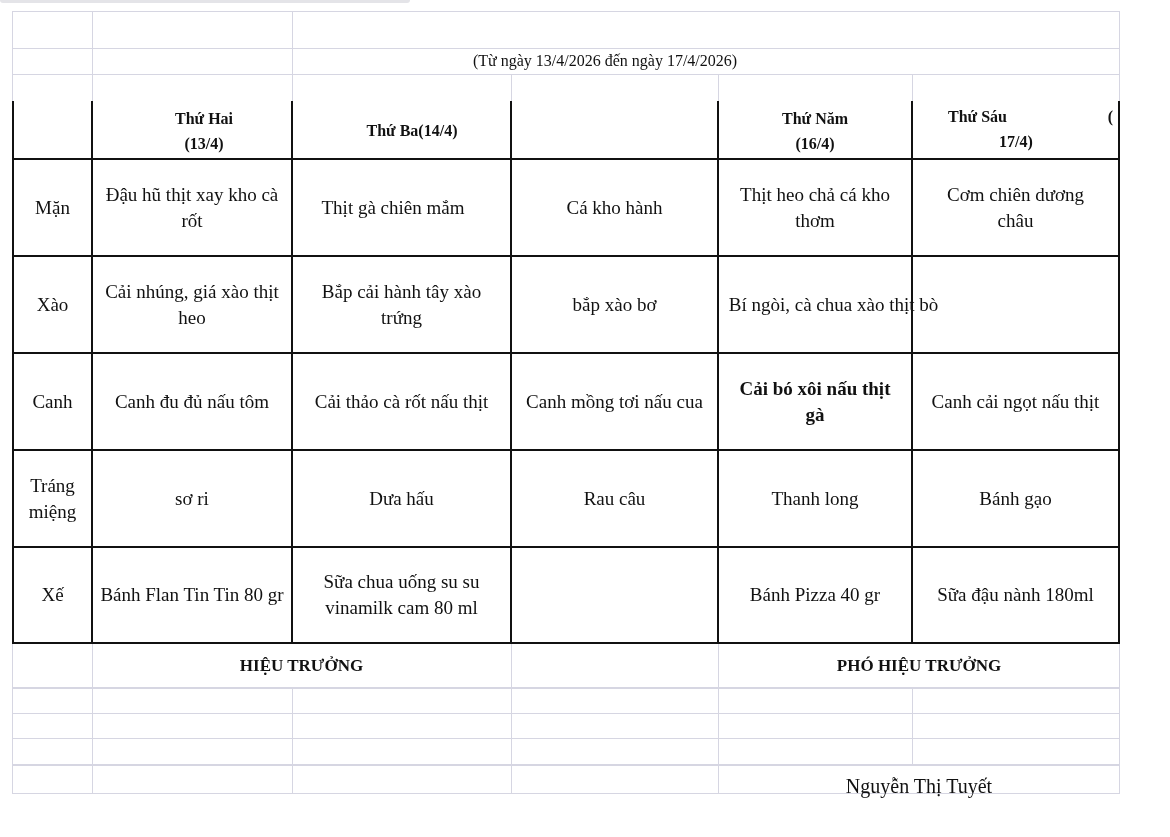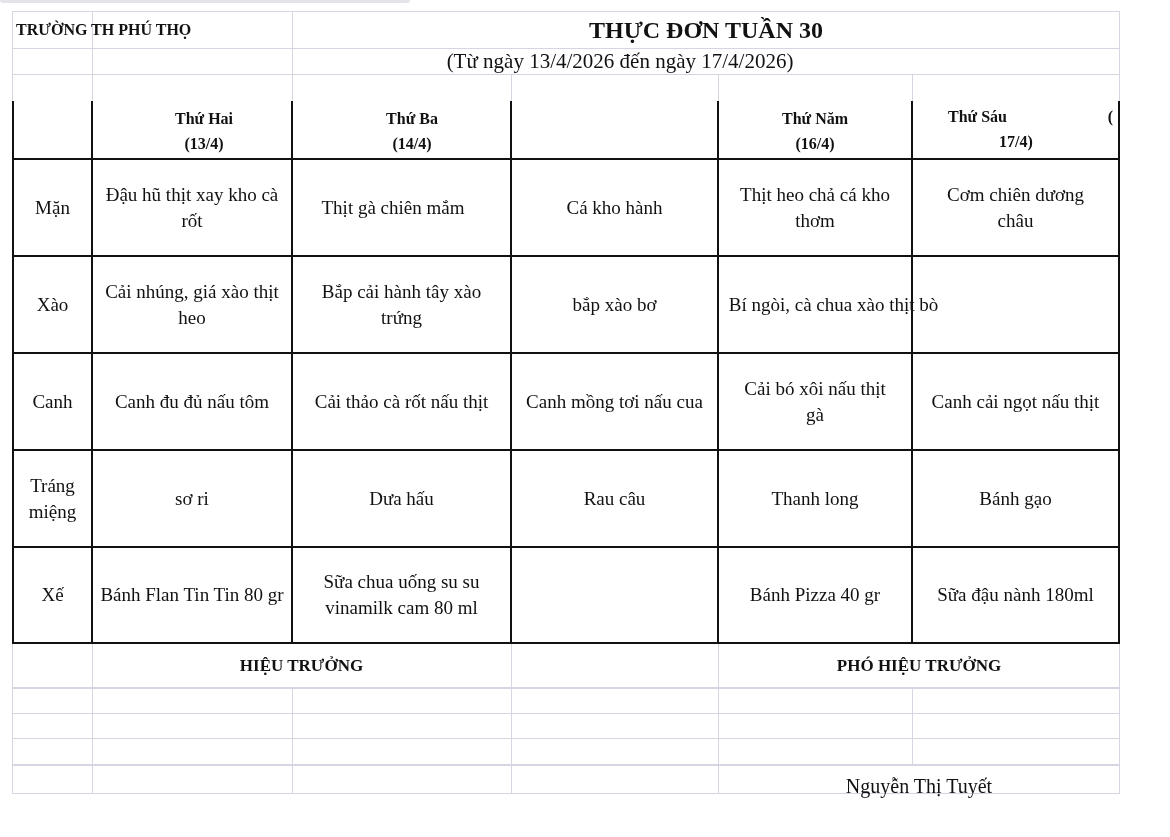--- a/index.html
+++ b/index.html
@@ -27,26 +27,22 @@
   <div class="gl" style="left:0;top:37px;width:1108px;height:1px;"></div>
   <div class="gl" style="left:0;top:63px;width:1108px;height:1px;"></div>
   <div class="gl" style="left:0;top:0;width:1px;height:90px;"></div>
   <div class="gl" style="left:80px;top:0;width:1px;height:90px;"></div>
   <div class="gl" style="left:280px;top:0;width:1px;height:90px;"></div>
   <div class="gl" style="left:499px;top:63px;width:1px;height:27px;"></div>
   <div class="gl" style="left:706px;top:63px;width:1px;height:27px;"></div>
   <div class="gl" style="left:900px;top:63px;width:1px;height:27px;"></div>
   <div class="gl" style="left:1107px;top:0;width:1px;height:90px;"></div>
 
-  <div class="row" style="top:0;height:37px;">
-    <div class="cell bold" style="left:4px;width:270px;justify-content:flex-start;font-size:16px;">TRƯỜNG TH PHÚ THỌ</div>
-    <div class="cell bold" style="left:280px;width:828px;font-size:24px;">THỰC ĐƠN TUẦN 30</div>
-  </div>
   <div class="row" style="top:37px;height:26px;">
-    <div class="cell" style="left:280px;width:656px;font-size:21px;">(Từ ngày 13/4/2026 đến ngày 17/4/2026)</div>
+    <div class="cell" style="left:265px;width:656px;font-size:16px;">(Từ ngày 13/4/2026 đến ngày 17/4/2026)</div>
   </div>
 
   <div class="bl" style="left:0;top:90px;width:2px;height:543px;"></div>
   <div class="bl" style="left:79px;top:90px;width:2px;height:543px;"></div>
   <div class="bl" style="left:279px;top:90px;width:2px;height:543px;"></div>
   <div class="bl" style="left:498px;top:90px;width:2px;height:543px;"></div>
   <div class="bl" style="left:705px;top:90px;width:2px;height:543px;"></div>
   <div class="bl" style="left:899px;top:90px;width:2px;height:543px;"></div>
   <div class="bl" style="left:1106px;top:90px;width:2px;height:543px;"></div>
   <div class="bl" style="left:0;top:147px;width:1108px;height:2px;"></div>
@@ -54,21 +50,21 @@
   <div class="bl" style="left:0;top:341px;width:1108px;height:2px;"></div>
   <div class="bl" style="left:0;top:438px;width:1108px;height:2px;"></div>
   <div class="bl" style="left:0;top:535px;width:1108px;height:2px;"></div>
   <div class="bl" style="left:0;top:631px;width:1108px;height:2px;"></div>
 
   <div class="row" style="top:91px;height:57px;">
     <div class="cell hdr" style="left:81px;width:198px;flex-direction:column;margin-left:12px;">
       <span>Thứ Hai</span>
       <span>(13/4)</span>
     </div>
-    <div class="cell hdr" style="left:281px;width:238px;flex-direction:column;">
+    <div class="cell hdr" style="left:281px;width:238px;flex-direction:row;">
       <span>Thứ Ba</span>
       <span>(14/4)</span>
     </div>
     <div class="cell hdr" style="left:707px;width:192px;flex-direction:column;">
       <span>Thứ Năm</span>
       <span>(16/4)</span>
     </div>
     <div class="cell hdr" style="left:901px;width:202px;">
       <span style="position:absolute;left:35px;top:2px;">Thứ Sáu</span>
       <span style="position:absolute;right:2px;top:2px;">(</span>
@@ -90,21 +86,21 @@
     <div class="cell" style="left:281px;width:217px;padding:0 12px;">Bắp cải hành tây xào trứng</div>
     <div class="cell" style="left:500px;width:205px;">bắp xào bơ</div>
     <div class="cell" style="left:707px;width:229px;padding:12px 2px;">Bí ngòi, cà chua xào thịt bò</div>
     <div class="cell" style="left:901px;width:205px;"></div>
   </div>
   <div class="row" style="top:343px;height:95px;">
     <div class="cell" style="left:2px;width:77px;">Canh</div>
     <div class="cell" style="left:81px;width:198px;white-space:nowrap;">Canh đu đủ nấu tôm</div>
     <div class="cell" style="left:281px;width:217px;white-space:nowrap;">Cải thảo cà rốt nấu thịt</div>
     <div class="cell" style="left:500px;width:205px;padding:0 12px;">Canh mồng tơi nấu cua</div>
-    <div class="cell" style="left:707px;width:192px;padding:4px 14px;">Cải bó xôi nấu thịt gà</div>
+    <div class="cell" style="left:707px;width:192px;padding:4px 14px;font-weight:bold;">Cải bó xôi nấu thịt gà</div>
     <div class="cell" style="left:901px;width:205px;white-space:nowrap;">Canh cải ngọt nấu thịt</div>
   </div>
   <div class="row" style="top:440px;height:95px;">
     <div class="cell" style="left:2px;width:77px;padding:0 8px;">Tráng miệng</div>
     <div class="cell" style="left:81px;width:198px;">sơ ri</div>
     <div class="cell" style="left:281px;width:217px;">Dưa hấu</div>
     <div class="cell" style="left:500px;width:205px;">Rau câu</div>
     <div class="cell" style="left:707px;width:192px;">Thanh long</div>
     <div class="cell" style="left:901px;width:205px;">Bánh gạo</div>
   </div>

